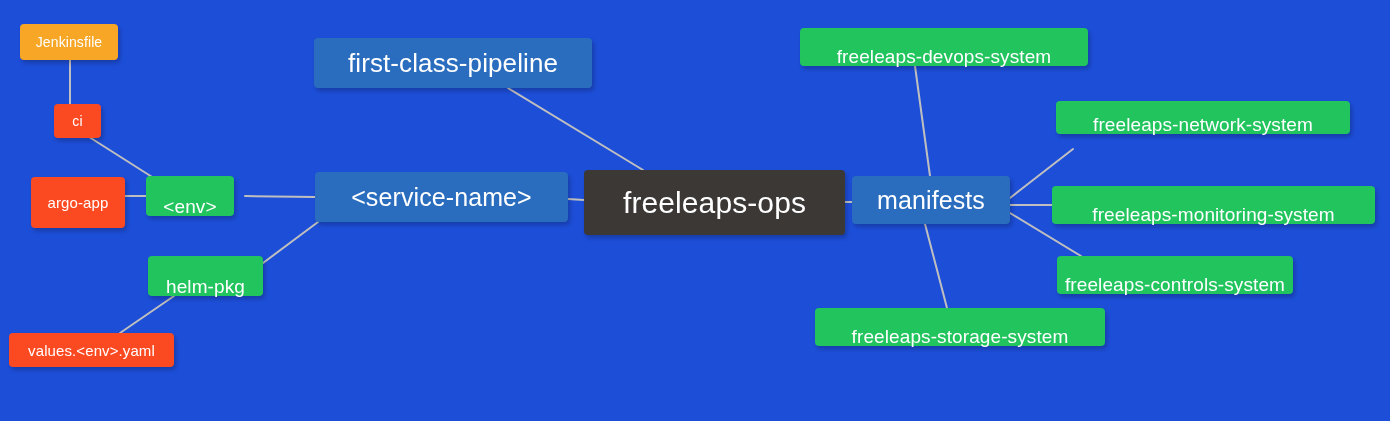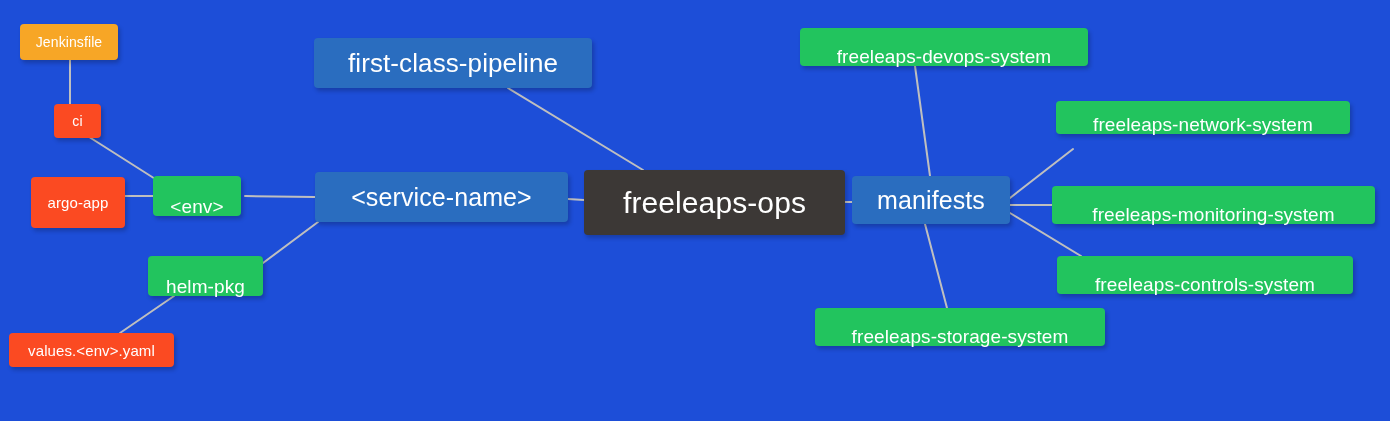--- a/index.html
+++ b/index.html
@@ -75,21 +75,21 @@
   <div id="node-layer">
       <div class="node c-orange" style="left: 20px; top: 24px; width: 98px; height: 36px; font-size: 14px;">
         <span class="node-label">Jenkinsfile</span>
       </div>
       <div class="node c-red" style="left: 54px; top: 104px; width: 47px; height: 34px; font-size: 14px;">
         <span class="node-label">ci</span>
       </div>
       <div class="node c-red" style="left: 31px; top: 177px; width: 94px; height: 51px; font-size: 15px;">
         <span class="node-label">argo-app</span>
       </div>
-      <div class="node c-green" style="left: 153px; top: 176px; width: 88px; height: 40px; font-size: 19px;">
+      <div class="node c-green" style="left: 146px; top: 176px; width: 88px; height: 40px; font-size: 19px;">
         <span class="node-label">&lt;env&gt;</span>
       </div>
       <div class="node c-green" style="left: 148px; top: 256px; width: 115px; height: 40px; font-size: 19px;">
         <span class="node-label">helm-pkg</span>
       </div>
       <div class="node c-red" style="left: 9px; top: 333px; width: 165px; height: 34px; font-size: 15px;">
         <span class="node-label">values.&lt;env&gt;.yaml</span>
       </div>
       <div class="node c-blue" style="left: 314px; top: 38px; width: 278px; height: 50px; font-size: 26px; text-align: center;">
         <span class="node-label">first-class-pipeline</span>
@@ -105,20 +105,20 @@
       </div>
       <div class="node c-green" style="left: 800px; top: 28px; width: 288px; height: 38px; font-size: 19px;">
         <span class="node-label">freeleaps-devops-system</span>
       </div>
       <div class="node c-green" style="left: 1056px; top: 101px; width: 294px; height: 33px; font-size: 19px;">
         <span class="node-label">freeleaps-network-system</span>
       </div>
       <div class="node c-green" style="left: 1052px; top: 186px; width: 323px; height: 38px; font-size: 19px;">
         <span class="node-label">freeleaps-monitoring-system</span>
       </div>
-      <div class="node c-green" style="left: 1057px; top: 256px; width: 296px; height: 38px; font-size: 19px;">
+      <div class="node c-green" style="left: 1057px; top: 256px; width: 236px; height: 38px; font-size: 19px;">
         <span class="node-label">freeleaps-controls-system</span>
       </div>
       <div class="node c-green" style="left: 815px; top: 308px; width: 290px; height: 38px; font-size: 19px;">
         <span class="node-label">freeleaps-storage-system</span>
       </div>
     </div>
 </div>
 
 </body></html>

